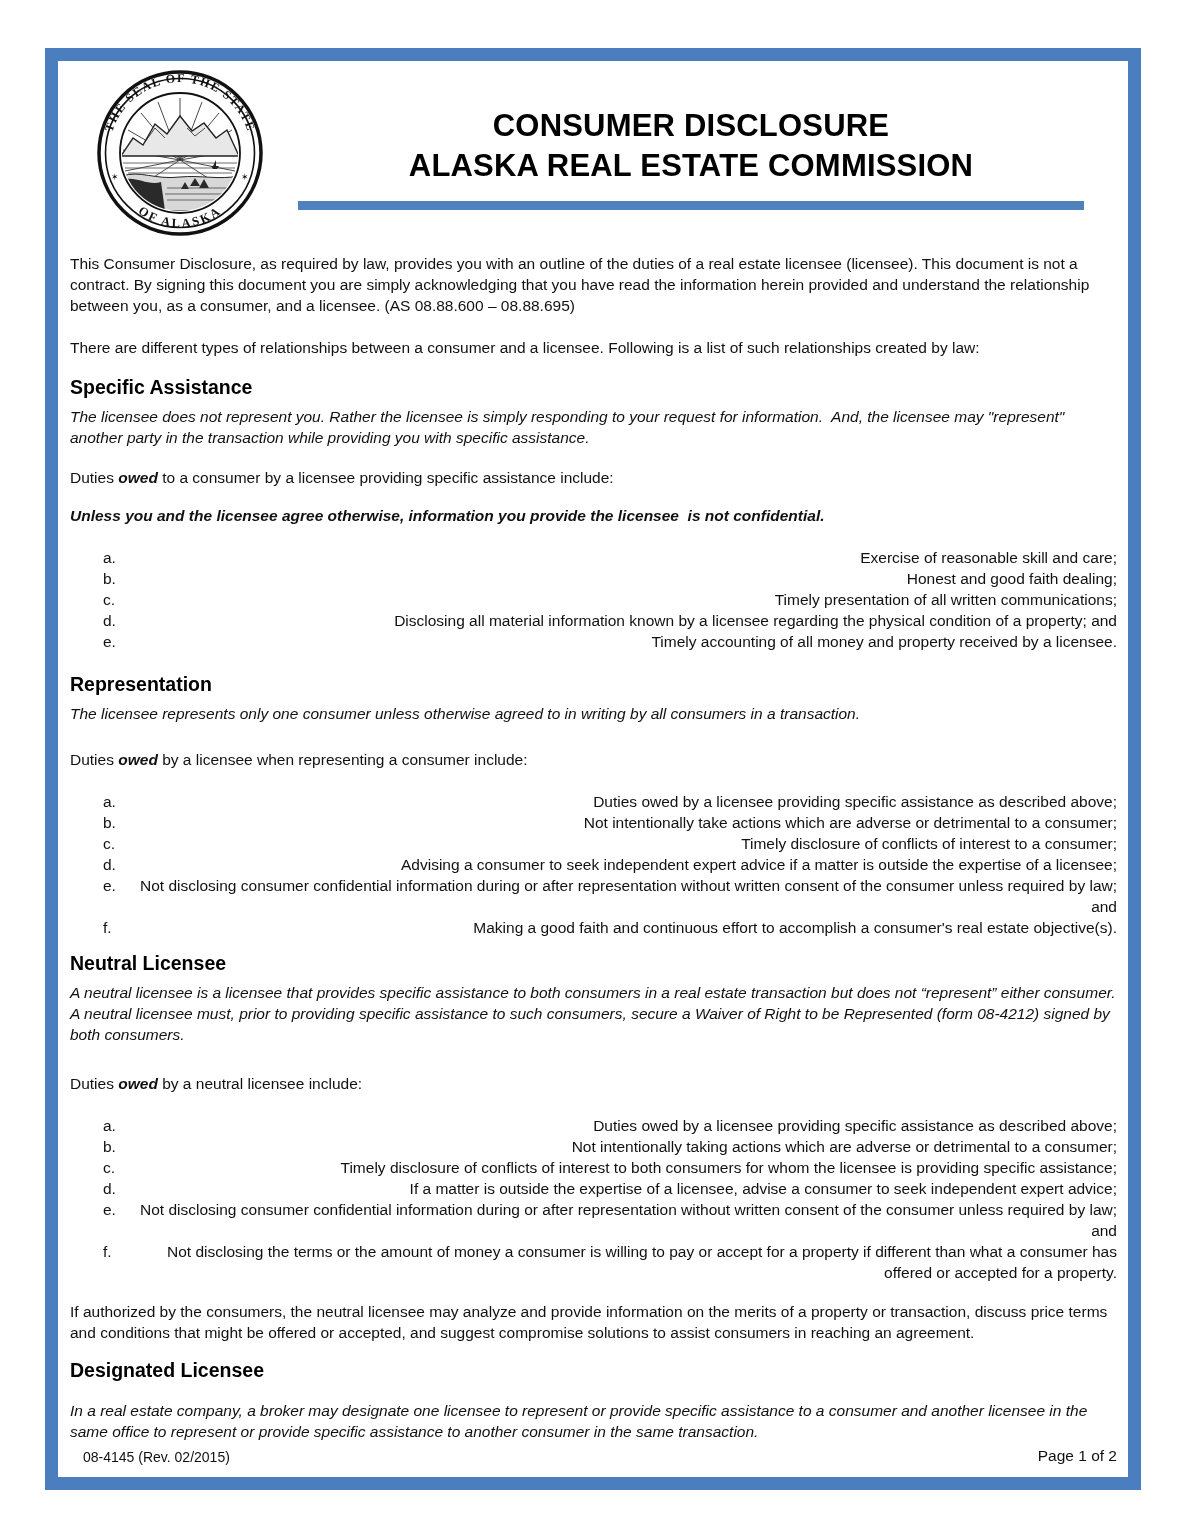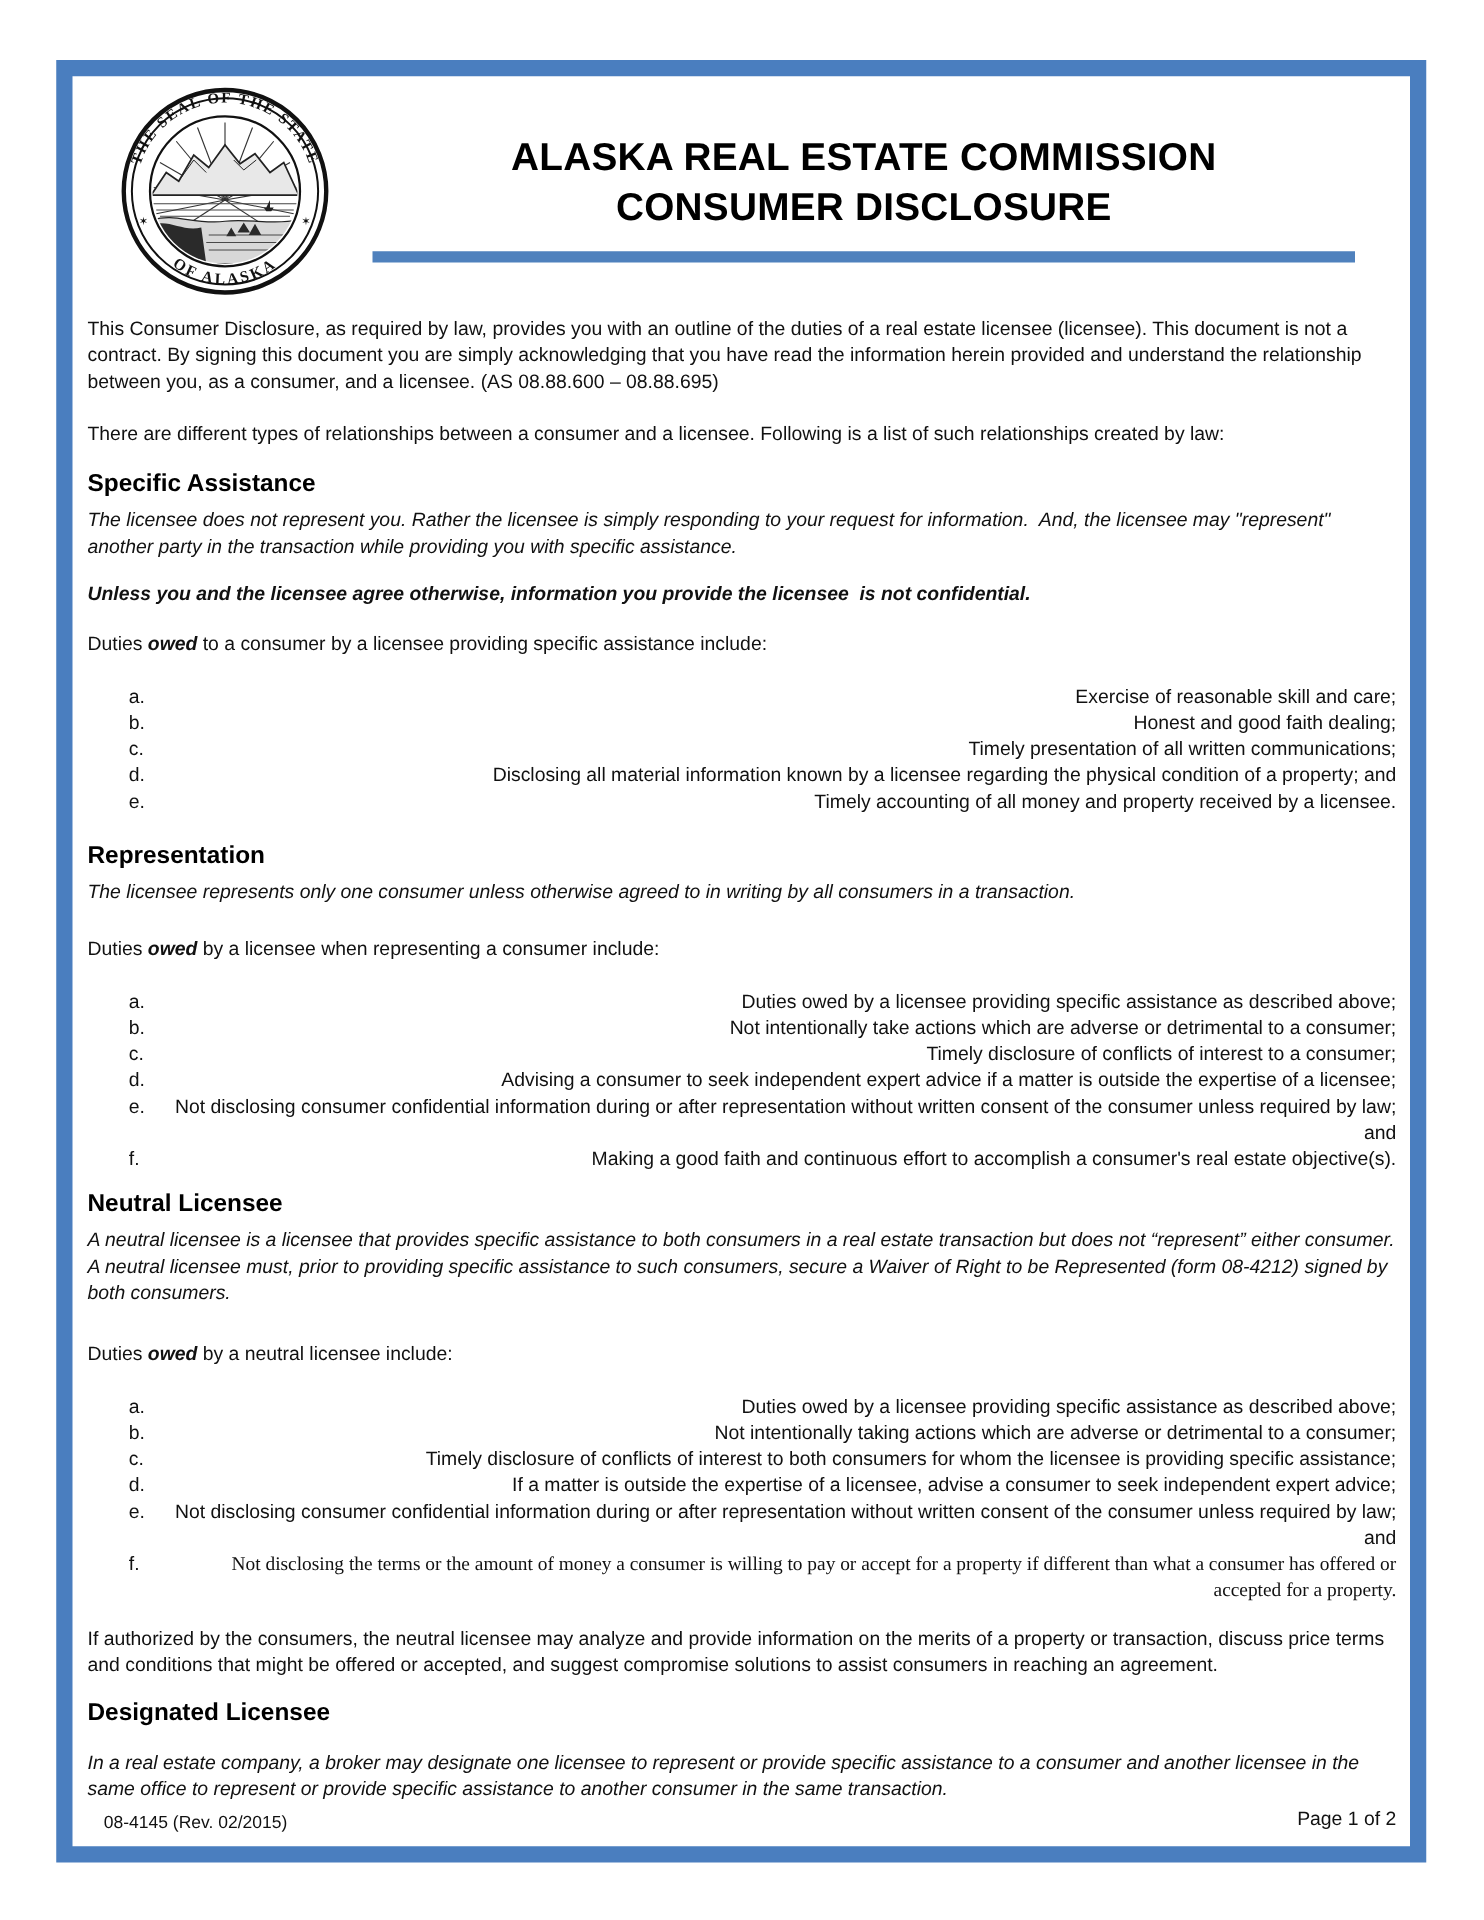--- a/index.html
+++ b/index.html
@@ -26,21 +26,21 @@
   .section-h { font-size:19.5px; line-height:24px; font-weight:bold; margin:17px 0 0 0; color:#000; }
   .section-h + .body-p { margin-top:7px;font-style:italic; }
   .emphasis { font-weight:bold; font-style:italic; margin-top:17px; }
   .duties { margin-top:19px; }
   .bold-it { font-weight:bold; font-style:italic; }
 
   .duty-list { list-style:none; margin:21px 0 0 0; padding:0; }
   .duty-list li { display:flex; padding-left:33px; font-size:15.5px; line-height:21px; }
   .duty-list .marker { width:37px; flex:none; }
   .duty-list .item-text { flex:1; white-space:pre-wrap;text-align:right; }
-  .justify { text-align:justify;font-family:Liberation Serif, serif; }
+  .justify { text-align:justify; }
 
   .footer { position:absolute; left:12px; right:11px; bottom:10px; height:20px; }
   .form-number { position:absolute; left:13px; bottom:2px; font-size:14px; }
   .page-label-wrap { position:absolute; left:0; right:0; bottom:2px; text-align:right; font-size:15.5px; }
 </style>
 </head>
 <body>
 
 <div class="page">
   <div class="frame">
@@ -99,33 +99,33 @@
             <path d="M 27,112 C 40,107 52,118 66,114 L 70,143 L 27,143 Z" fill="#2a2a2a"></path>
             <path d="M 95,118 l 5,-8 l 5,8 z M 104,120 l 5,-9 l 5,9 z M 86,121 l 4,-7 l 4,7 z" fill="#2a2a2a"></path>
             <g stroke="#333333" stroke-width="0.7">
               <line x1="72" y1="120" x2="132" y2="120"></line>
               <line x1="70" y1="126" x2="138" y2="126"></line>
               <line x1="72" y1="132" x2="136" y2="132"></line>
             </g>
           </g>
         </svg>
         <div class="titles">
+          <div class="title-line">CONSUMER DISCLOSURE</div>
           <div class="title-line">ALASKA REAL ESTATE COMMISSION</div>
-          <div class="title-line">CONSUMER DISCLOSURE</div>
           <div class="rule"></div>
         </div>
       </div>
 
       <p class="body-p first-p">This Consumer Disclosure, as required by law, provides you with an outline of the duties of a real estate licensee (licensee). This document is not a contract. By signing this document you are simply acknowledging that you have read the information herein provided and understand the relationship between you, as a consumer, and a licensee. (AS 08.88.600 – 08.88.695)</p>
       <p class="body-p">There are different types of relationships between a consumer and a licensee. Following is a list of such relationships created by law:</p>
 
       <h2 class="section-h">Specific Assistance</h2>
       <p class="body-p">The licensee does not represent you. Rather the licensee is simply responding to your request for information.  And, the licensee may "represent" another party in the transaction while providing you with specific assistance.</p>
+      <p class="body-p duties"><span>Duties </span><span class="bold-it">owed</span><span> to a consumer by a licensee providing specific assistance include:</span></p>
       <p class="body-p emphasis">Unless you and the licensee agree otherwise, information you provide the licensee  is not confidential.</p>
-      <p class="body-p duties"><span>Duties </span><span class="bold-it">owed</span><span> to a consumer by a licensee providing specific assistance include:</span></p>
       <ul class="duty-list">
         <li>
             <span class="marker">a.</span>
             <span class="item-text">Exercise of reasonable skill and care;</span>
           </li>
         <li>
             <span class="marker">b.</span>
             <span class="item-text">Honest and good faith dealing;</span>
           </li>
         <li>

